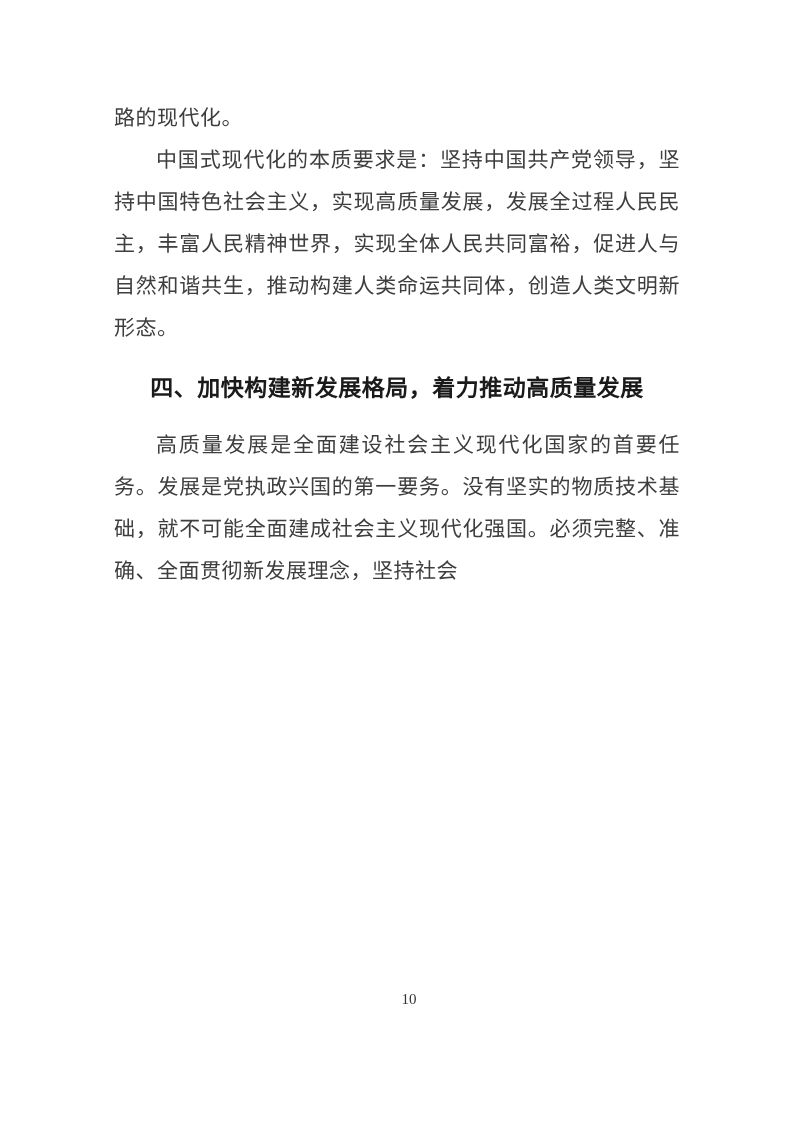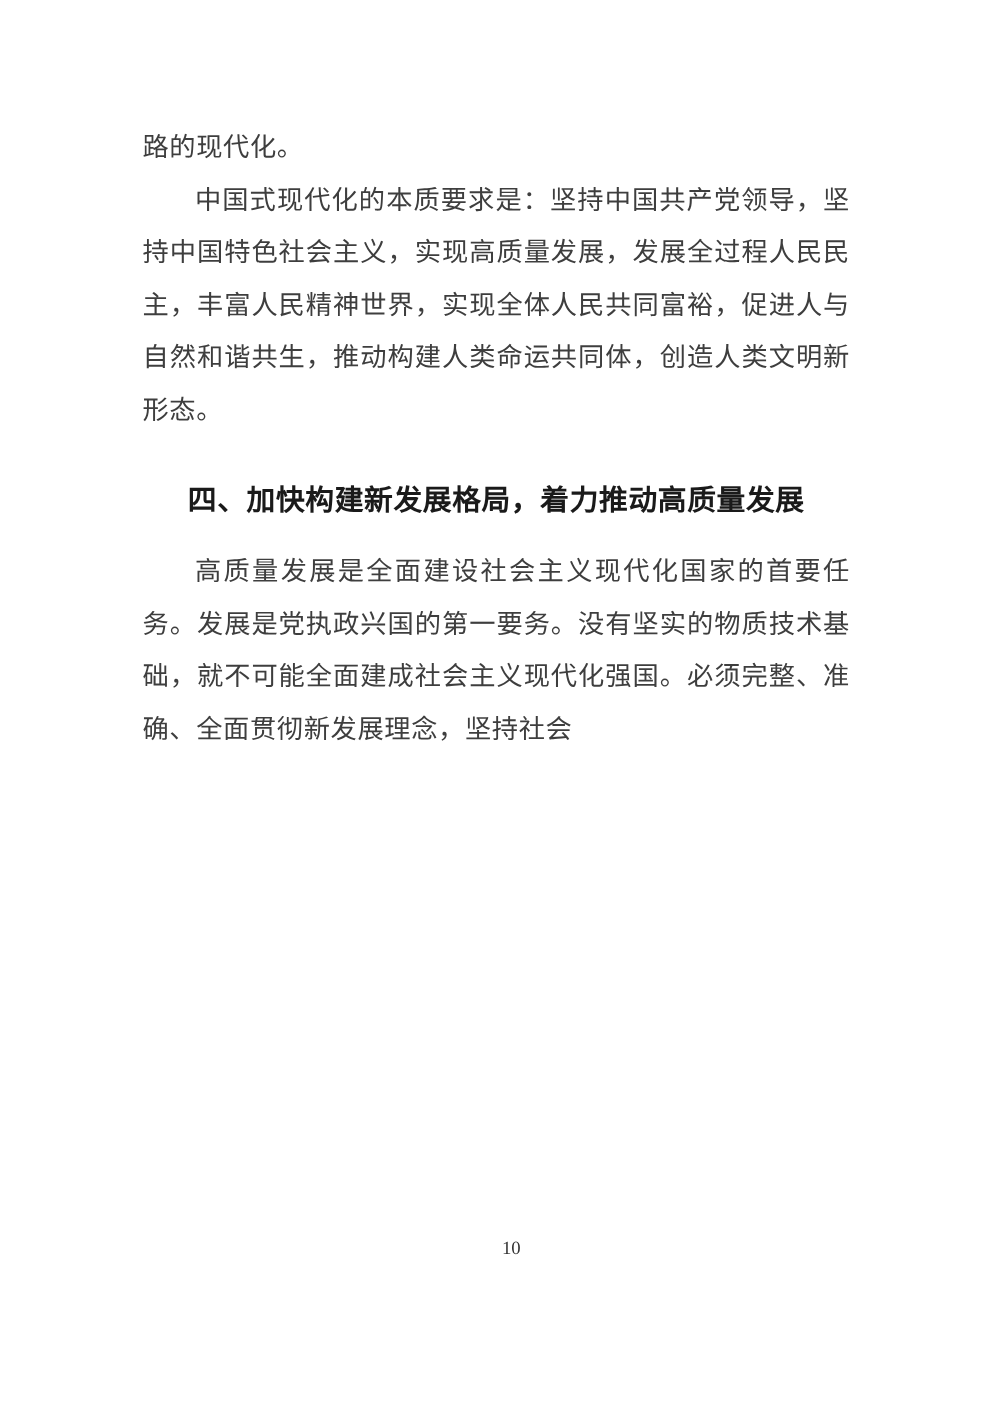--- a/index.html
+++ b/index.html
@@ -28,21 +28,21 @@
     color: #3e3e3e;
     text-align: justify;
     text-justify: inter-ideograph;
     letter-spacing: 0.5px;
   }
   .body-para.indent {
     text-indent: 2em;
     font-family: Liberation Serif, serif;
   }
   .section-heading {
-    margin: 30px 0 15px 0;
+    margin: 18px 0 15px 0;
     font-size: 23px;
     line-height: 42px;
     font-weight: bold;
     color: #1a1a1a;
     text-align: center;
     font-family: "Liberation Sans", "DejaVu Sans", sans-serif;
     letter-spacing: 0.5px;
   }
   .page-footer {
     position: absolute;

